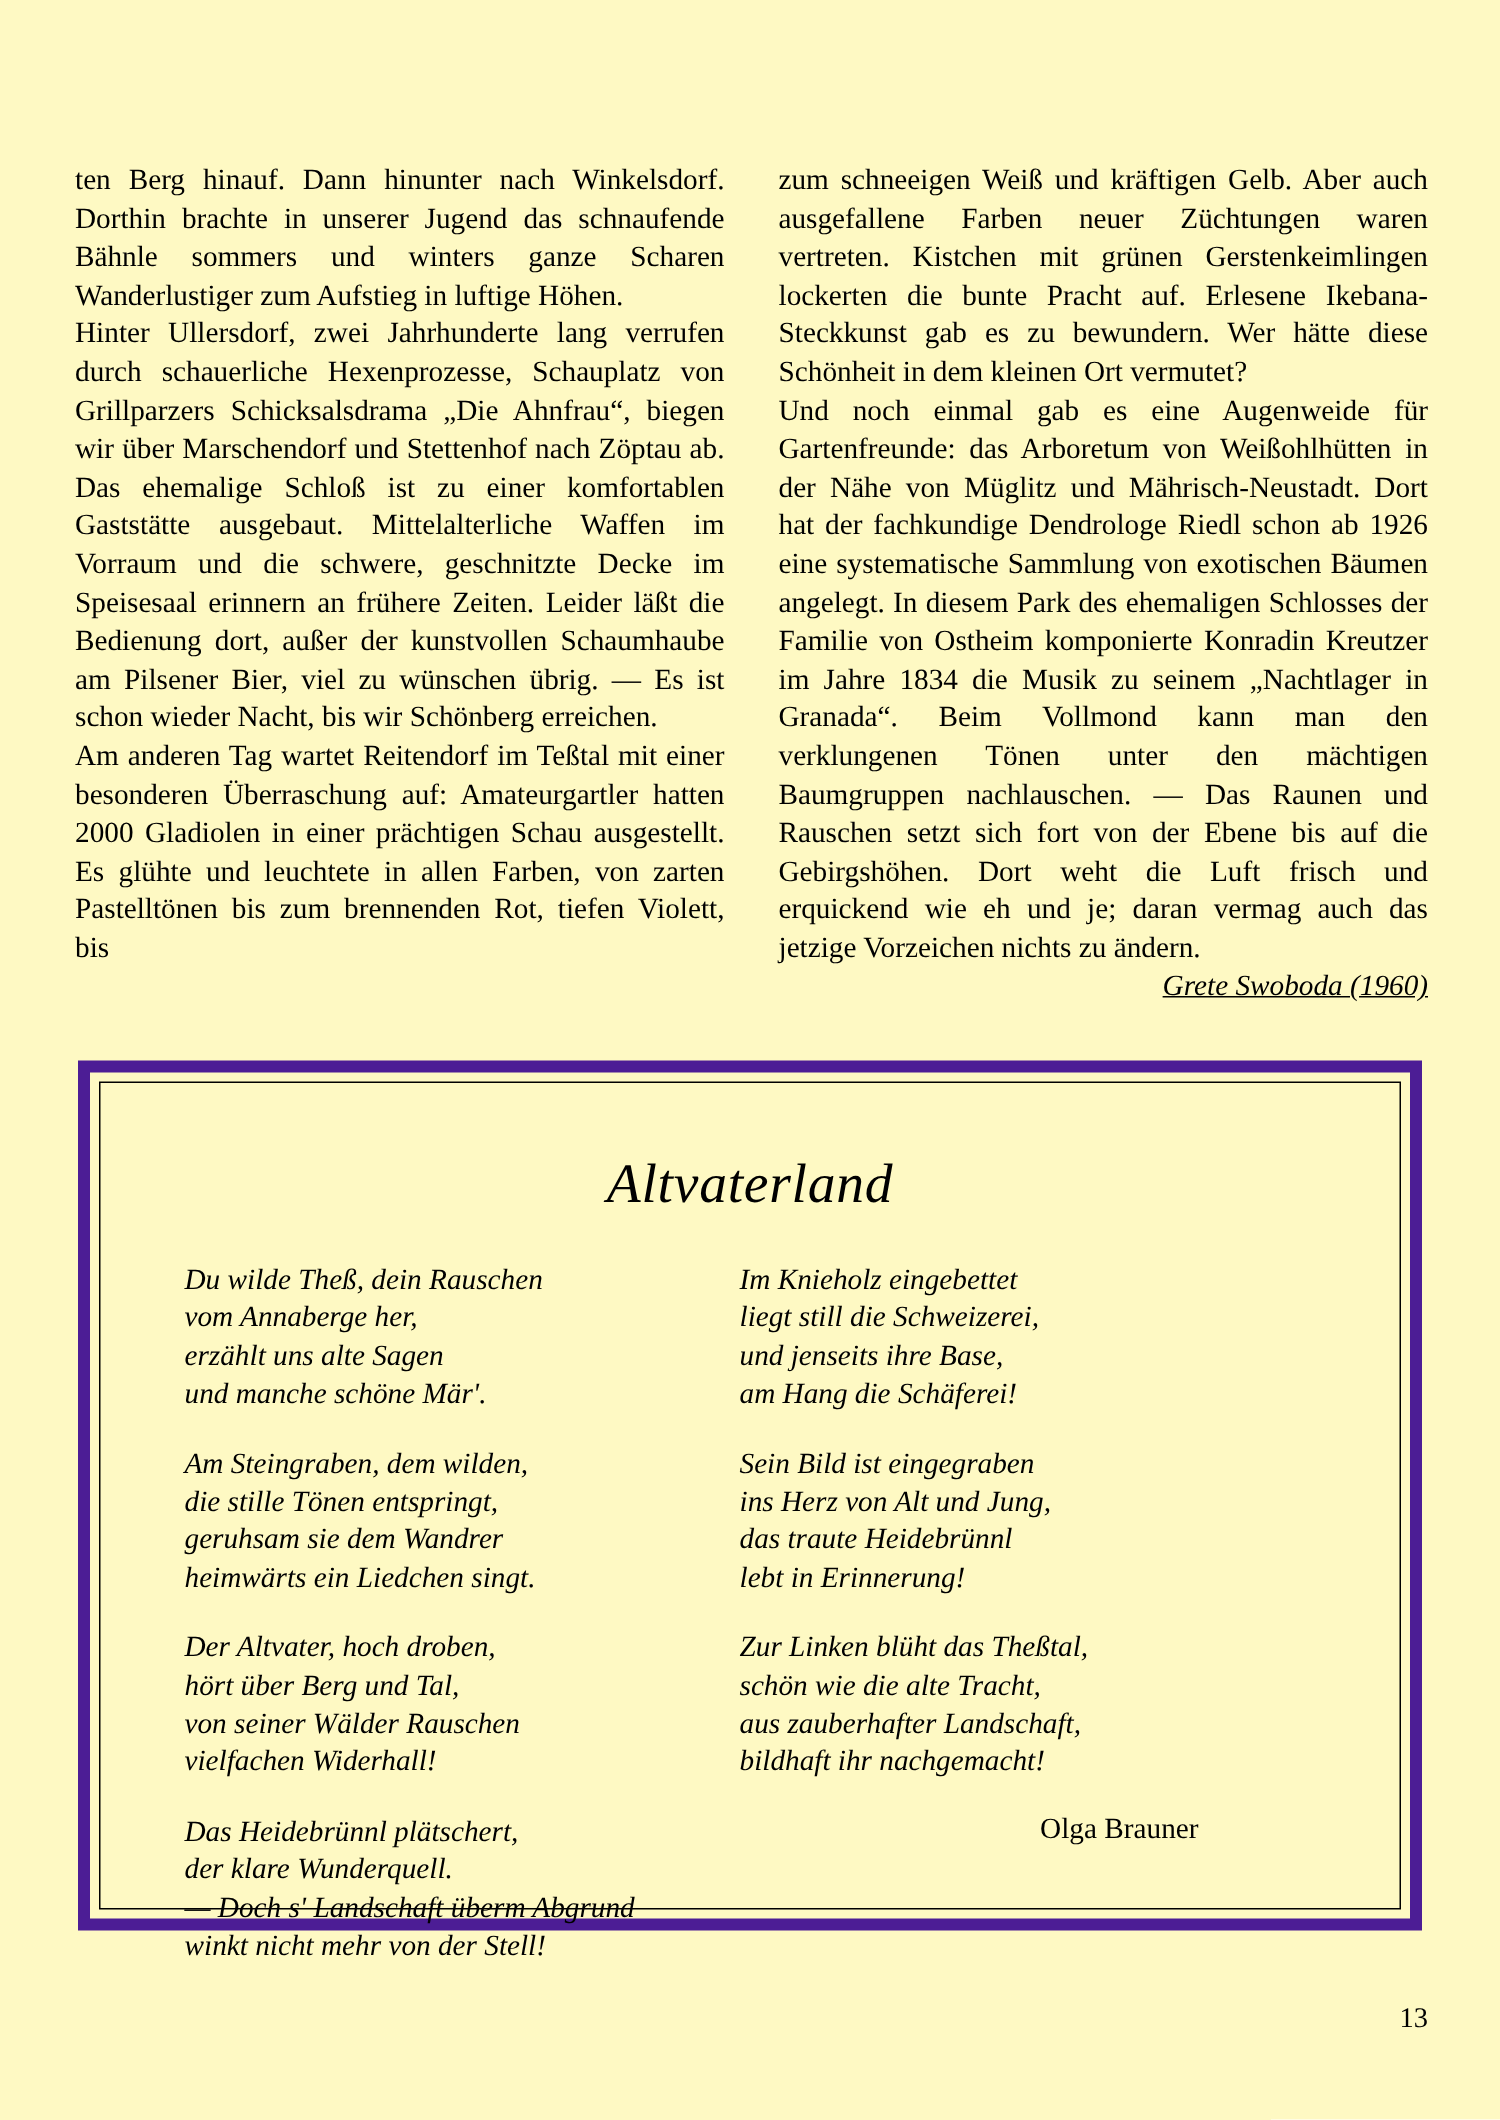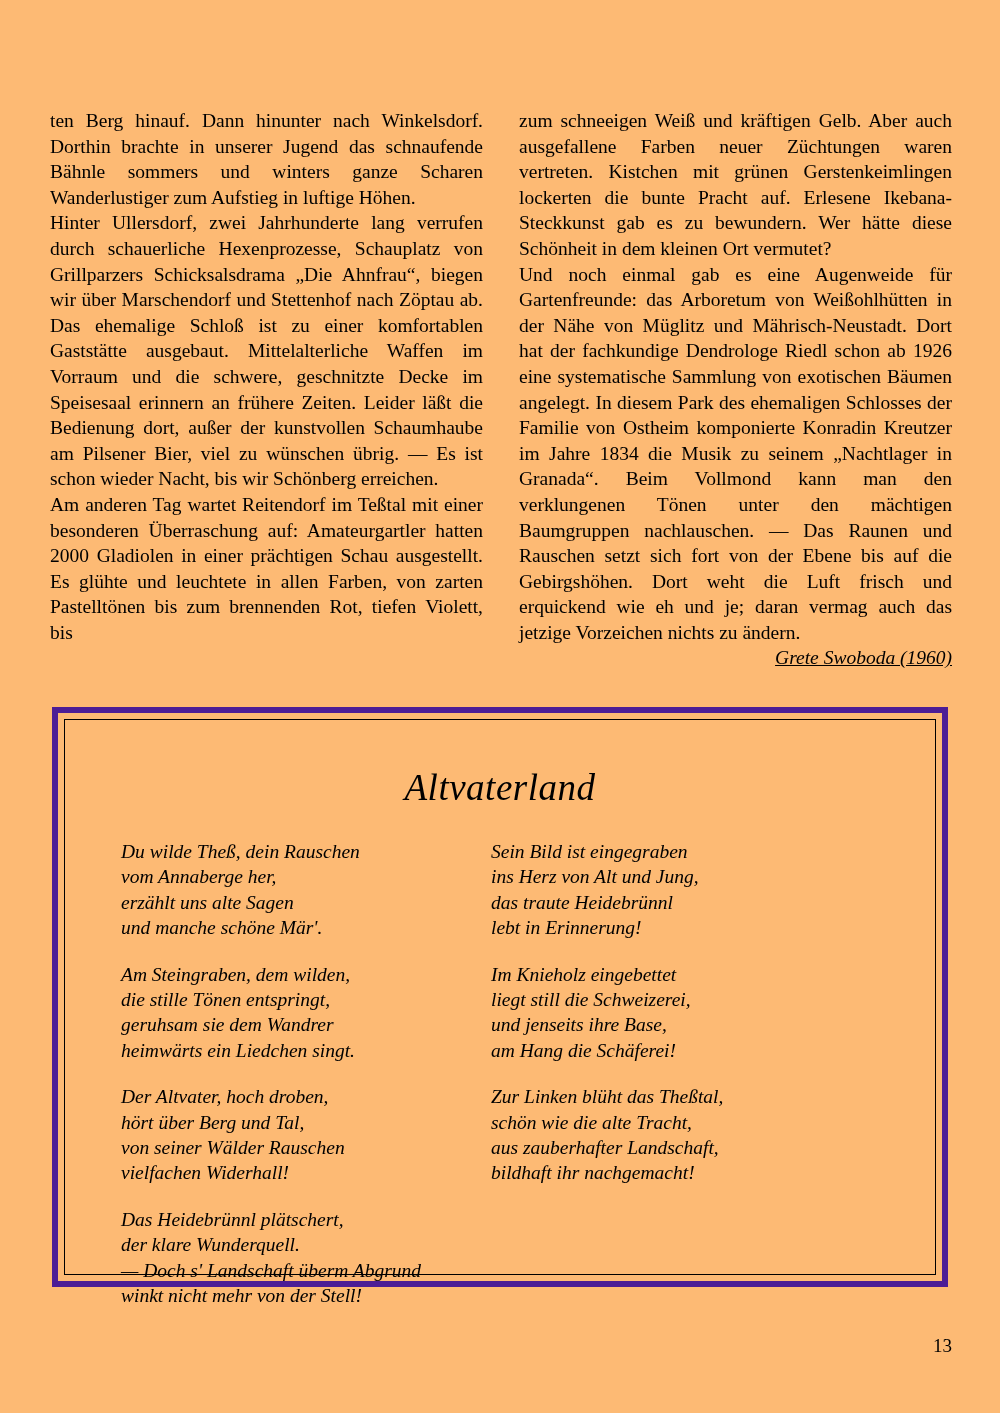--- a/index.html
+++ b/index.html
@@ -12,21 +12,21 @@
     height: 1413px;
     position: relative;
     font-family: "Liberation Serif", serif;
     color: #000000;
   }
   .page {
     position: absolute;
     left: 0; top: 0;
     width: 1000px;
     height: 1413px;
-    background: #fdba74;
+    background: #fef9c3;
   }
   .columns {
     position: absolute;
     left: 50px;
     top: 108px;
     width: 902px;
     display: flex;
     gap: 36px;
   }
   .col {
@@ -41,21 +41,21 @@
     hyphens: manual;
   }
   .col p + p { margin-top: 0; }
 
   .poem-box {
     position: absolute;
     left: 52px;
     top: 707px;
     width: 896px;
     height: 580px;
-    border: 6px solid #4c1d95;
+    border: 8px solid #4c1d95;
     padding: 0;
     box-sizing: border-box;
   }
   .poem-box-inner {
     position: absolute;
     left: 6px;
     top: 6px;
     right: 6px;
     bottom: 6px;
     border: 1px solid #000;
@@ -137,32 +137,33 @@
           <div class="stanza">Der Altvater, hoch droben,
 hört über Berg und Tal,
 von seiner Wälder Rauschen
 vielfachen Widerhall!</div>
           <div class="stanza">Das Heidebrünnl plätschert,
 der klare Wunderquell.
 — Doch s' Landschaft überm Abgrund
 winkt nicht mehr von der Stell!</div>
         </div>
         <div class="poem-col">
+          <div class="stanza">Im Knieholz eingebettet
+liegt still die Schweizerei,
+und jenseits ihre Base,
+am Hang die Schäferei!</div>
           <div class="stanza">Sein Bild ist eingegraben
 ins Herz von Alt und Jung,
 das traute Heidebrünnl
 lebt in Erinnerung!</div>
-          <div class="stanza">Im Knieholz eingebettet
-liegt still die Schweizerei,
-und jenseits ihre Base,
-am Hang die Schäferei!</div>
           <div class="stanza">Zur Linken blüht das Theßtal,
 schön wie die alte Tracht,
 aus zauberhafter Landschaft,
 bildhaft ihr nachgemacht!</div>
+          <div class="poem-author">Olga Brauner</div>
         </div>
       </div>
     </div>
   </div>
 
   <div class="page-number">13</div>
 
 </div>
 
 </body></html>

